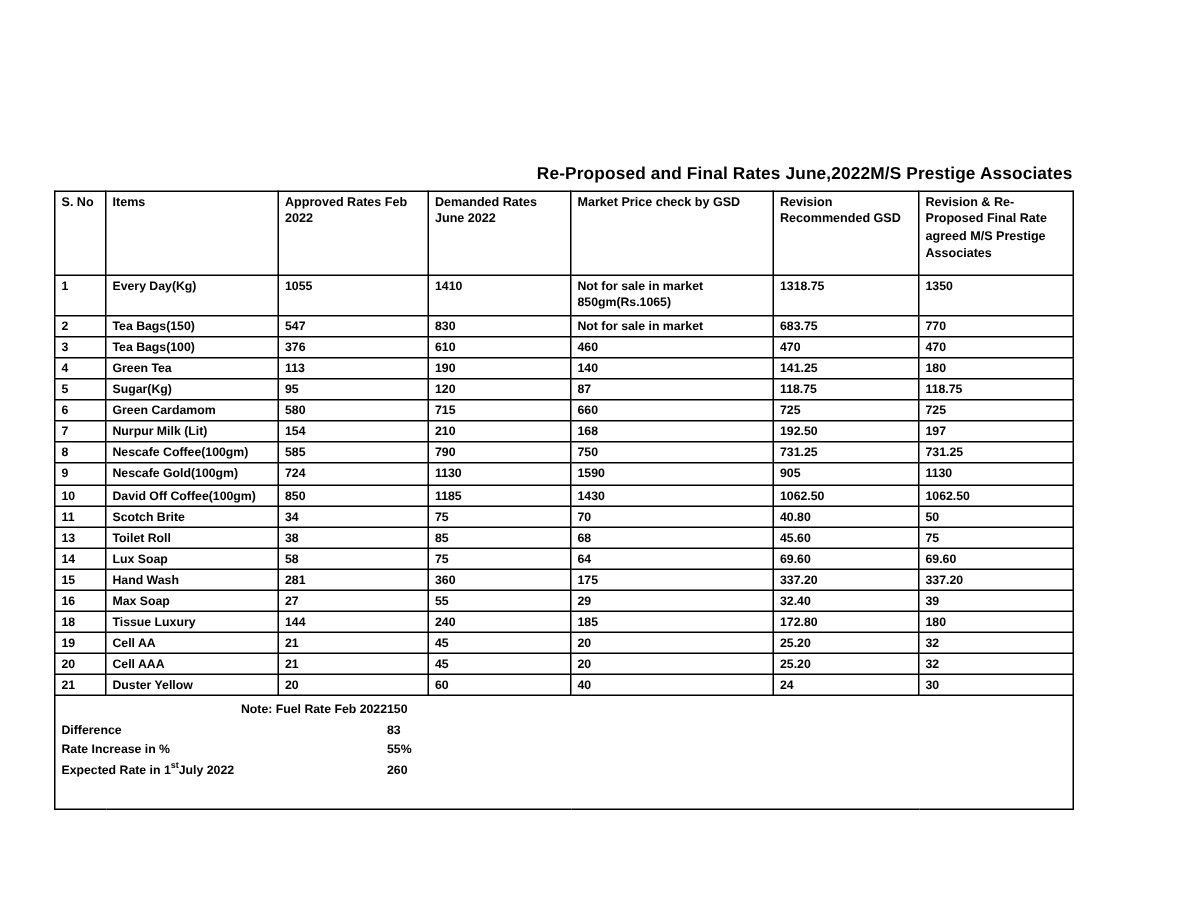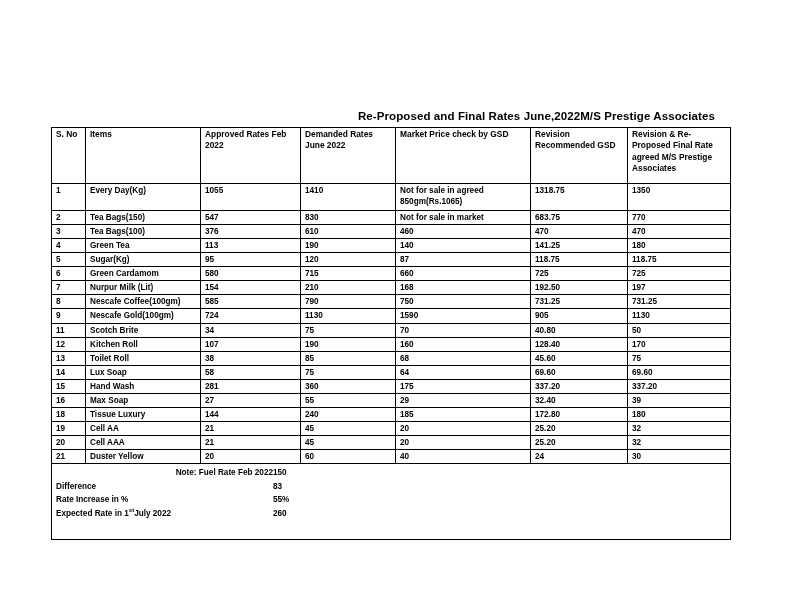--- a/index.html
+++ b/index.html
@@ -28,21 +28,21 @@
     top: 110px;
     width: 679px;
     text-align: right;
     font-size: 11.5px;
     font-weight: bold;
     letter-spacing: 0.1px;
     white-space: nowrap;
   }
   table.rates {
     position: absolute;
-    left: 51px;
+    left: 36px;
     top: 127px;
     width: 679px;
     border-collapse: collapse;
     table-layout: fixed;
     font-size: 8.2px;
     font-weight: bold;
   }
   table.rates td, table.rates th {
     border: 1px solid #000000;
     padding: 1px 3px 1px 4px;
@@ -128,21 +128,21 @@
         <th>Revision Recommended GSD</th>
         <th>Revision &amp; Re-Proposed Final Rate agreed M/S Prestige Associates</th>
       </tr>
     </thead>
     <tbody id="rates-body">
         <tr class="row-first">
           <td>1</td>
           <td>Every Day(Kg)</td>
           <td>1055</td>
           <td>1410</td>
-          <td>Not for sale in agreed 850gm(Rs.1065)</td>
+          <td>Not for sale in market 850gm(Rs.1065)</td>
           <td>1318.75</td>
           <td>1350</td>
         </tr>
         <tr>
           <td>2</td>
           <td>Tea Bags(150)</td>
           <td>547</td>
           <td>830</td>
           <td>Not for sale in market</td>
           <td>683.75</td>
@@ -205,36 +205,36 @@
         <tr>
           <td>9</td>
           <td>Nescafe Gold(100gm)</td>
           <td>724</td>
           <td>1130</td>
           <td>1590</td>
           <td>905</td>
           <td>1130</td>
         </tr>
         <tr>
+          <td>10</td>
+          <td>David Off Coffee(100gm)</td>
+          <td>850</td>
+          <td>1185</td>
+          <td>1430</td>
+          <td>1062.50</td>
+          <td>1062.50</td>
+        </tr>
+        <tr>
           <td>11</td>
           <td>Scotch Brite</td>
           <td>34</td>
           <td>75</td>
           <td>70</td>
           <td>40.80</td>
           <td>50</td>
-        </tr>
-        <tr>
-          <td>12</td>
-          <td>Kitchen Roll</td>
-          <td>107</td>
-          <td>190</td>
-          <td>160</td>
-          <td>128.40</td>
-          <td>170</td>
         </tr>
         <tr>
           <td>13</td>
           <td>Toilet Roll</td>
           <td>38</td>
           <td>85</td>
           <td>68</td>
           <td>45.60</td>
           <td>75</td>
         </tr>

